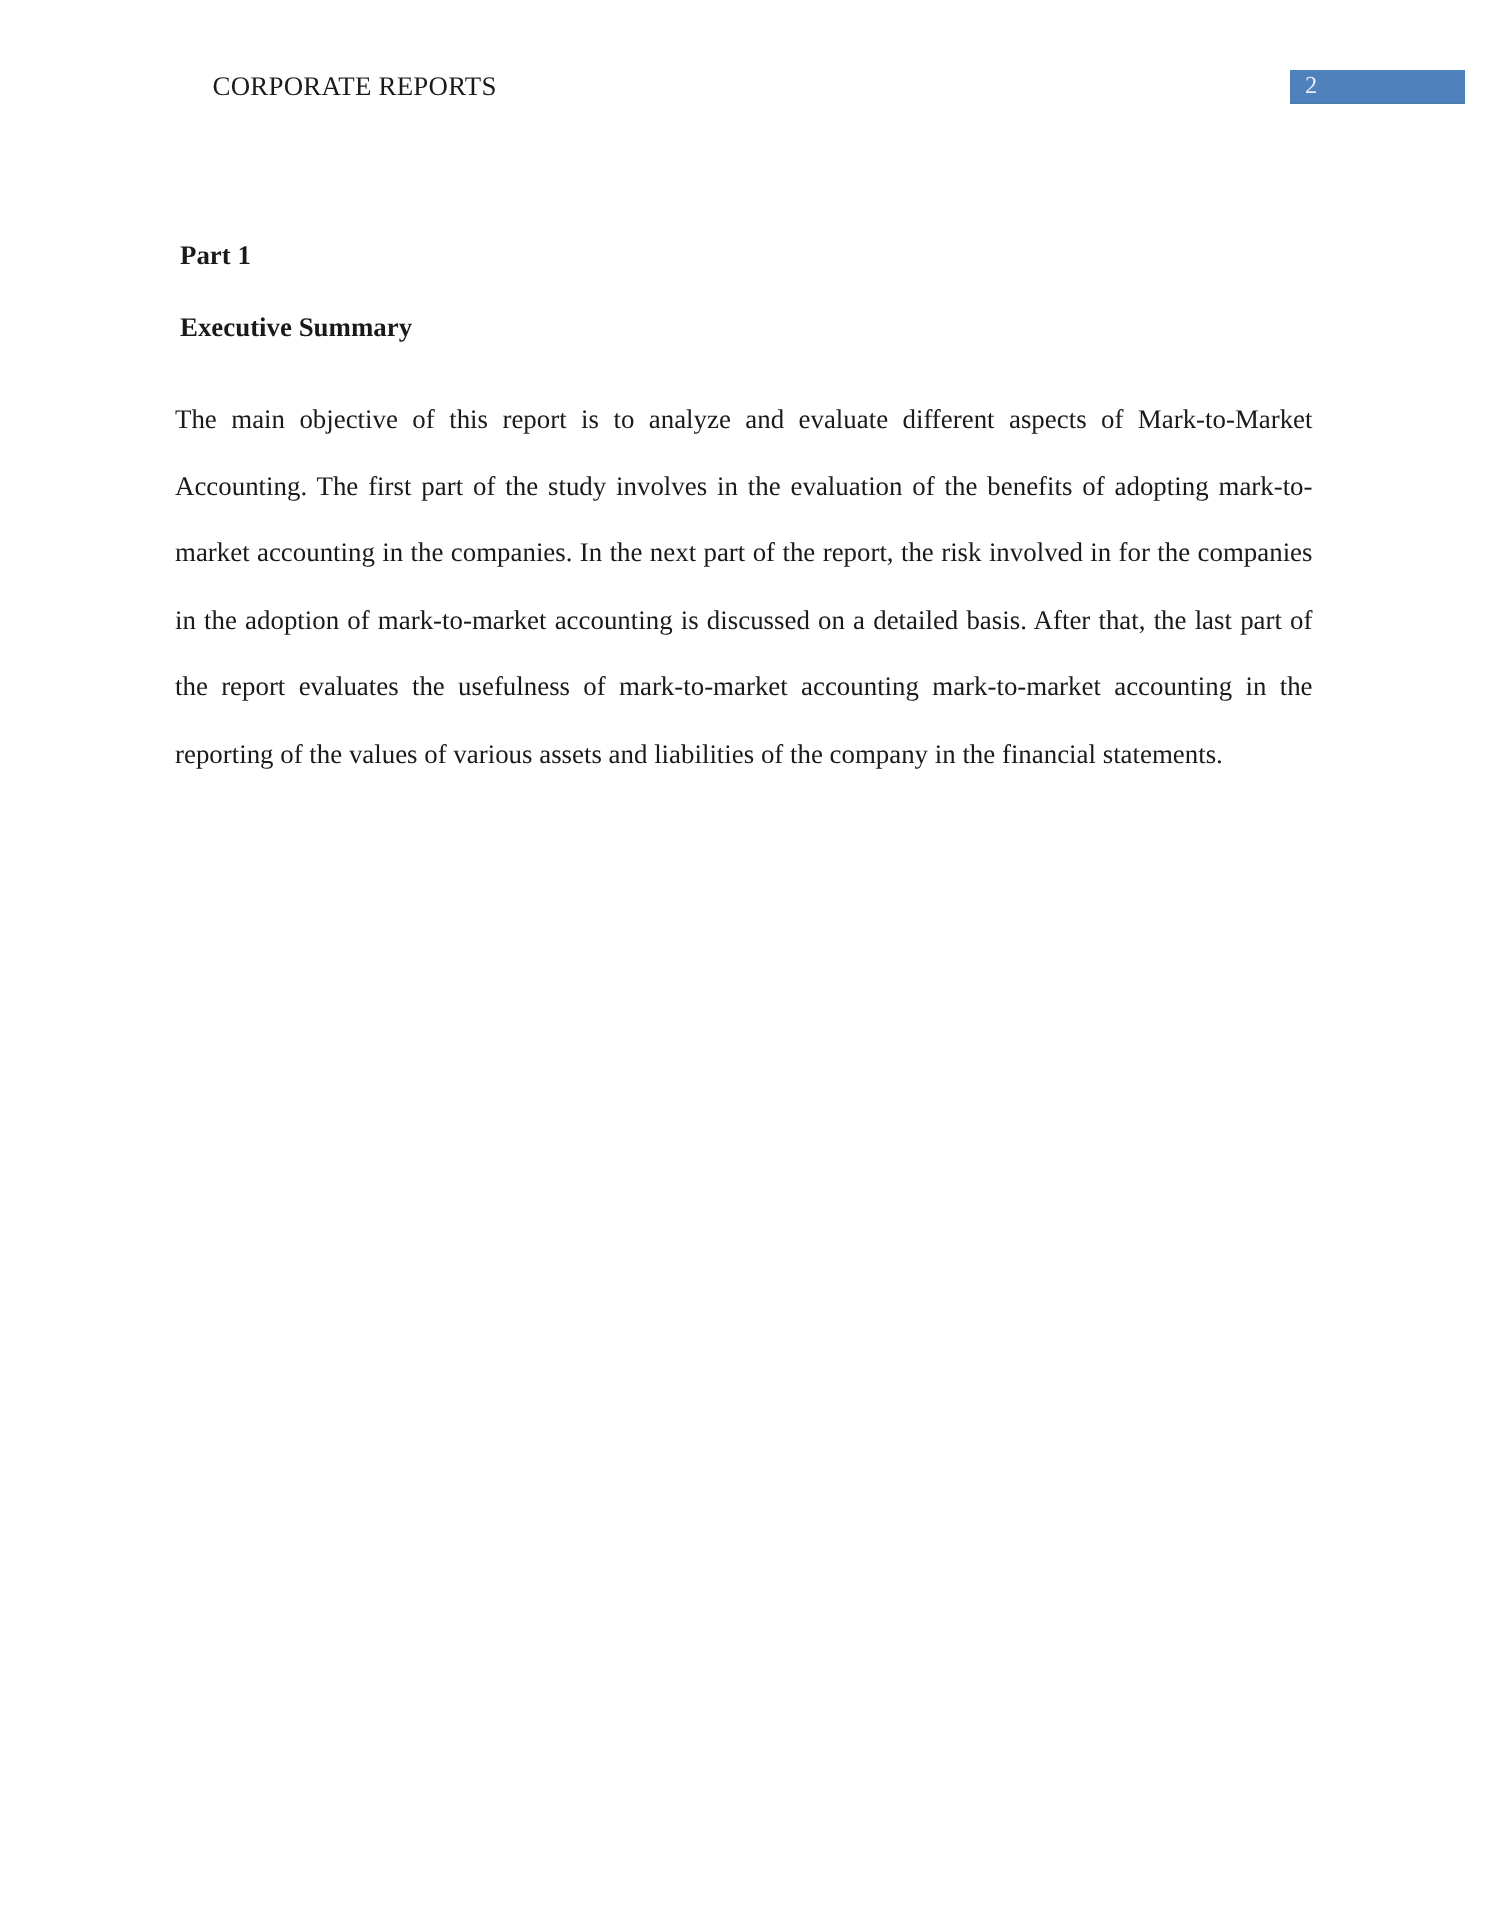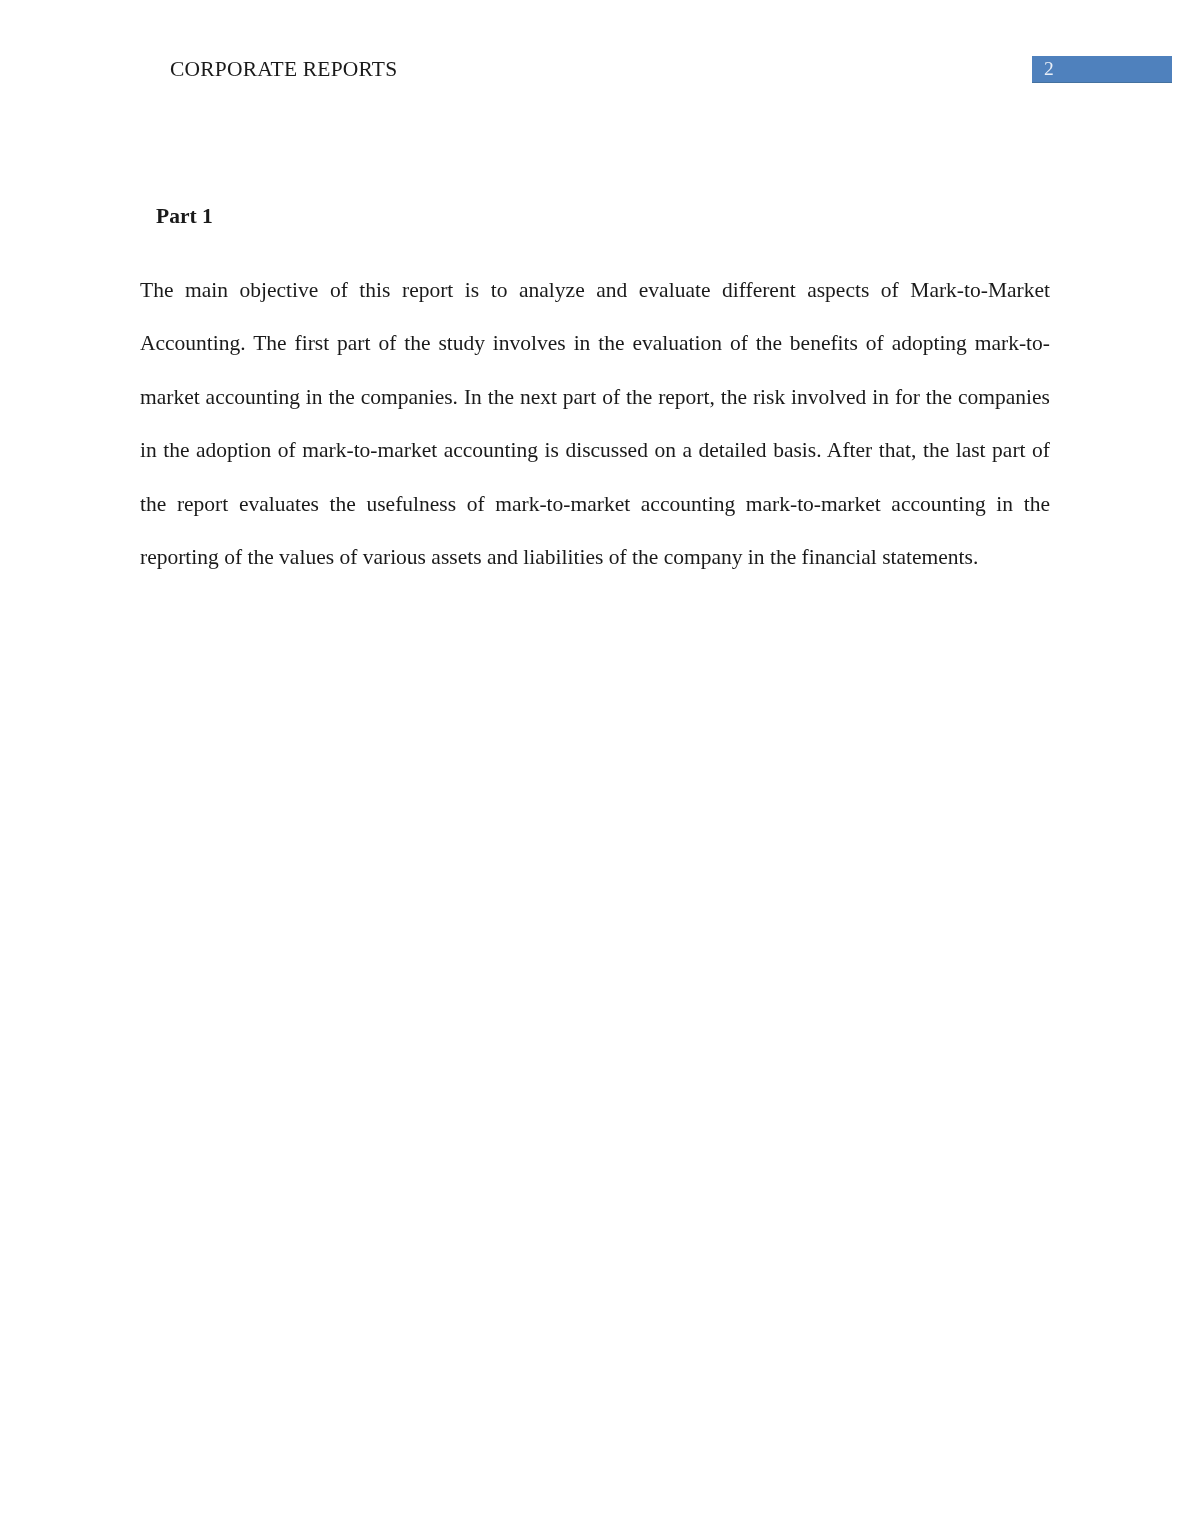--- a/index.html
+++ b/index.html
@@ -45,21 +45,21 @@
     width: 910px;
     font-size: 21.5px;
     line-height: 53.5px;
     color: #1a1a1a;
   }
   .content h1,
   .content h2 {
     font-size: 21.5px;
     font-weight: bold;
     line-height: 53.5px;
-    margin: 16px;
+    margin: 4px;
   }
   .content p {
     margin: 20px 0 0 0;
     text-align: justify;
     line-height: 53.5px;
     font-family: Liberation Serif, serif;
   }
 </style>
 </head>
 <body>
@@ -68,16 +68,17 @@
 
   <div>
     <span class="running-title">CORPORATE REPORTS</span>
     <div class="pagenum-box">
       <span>2</span>
     </div>
   </div>
 
   <div class="content">
     <h1>Part 1</h1>
+    <h2>Executive Summary</h2>
     <p>The main objective of this report is to analyze and evaluate different aspects of Mark-to-Market Accounting. The first part of the study involves in the evaluation of the benefits of adopting mark-to-market accounting in the companies. In the next part of the report, the risk involved in for the companies in the adoption of mark-to-market accounting is discussed on a detailed basis. After that, the last part of the report evaluates the usefulness of mark-to-market accounting mark-to-market accounting in the reporting of the values of various assets and liabilities of the company in the financial statements.</p>
   </div>
 
 </div>
 
 </body></html>

